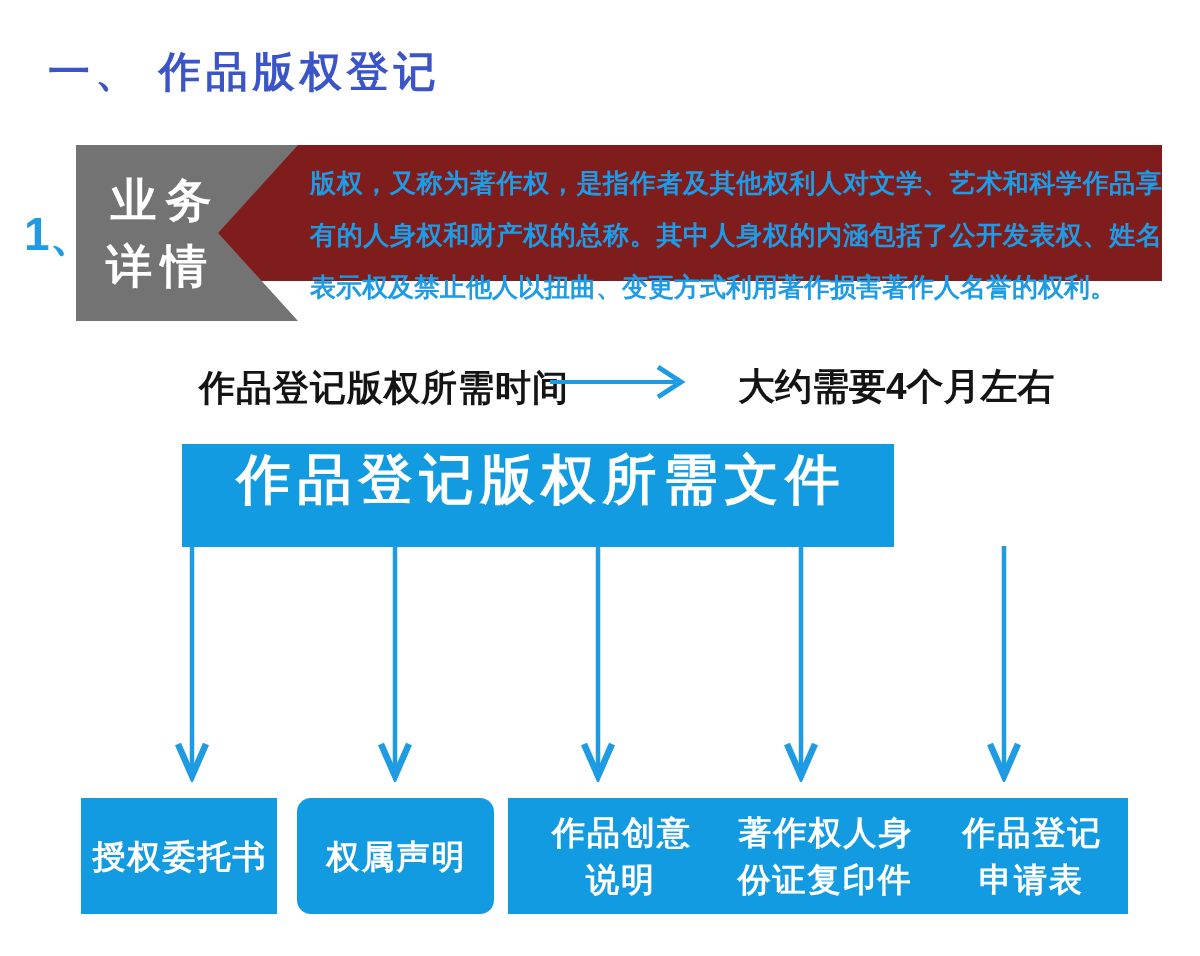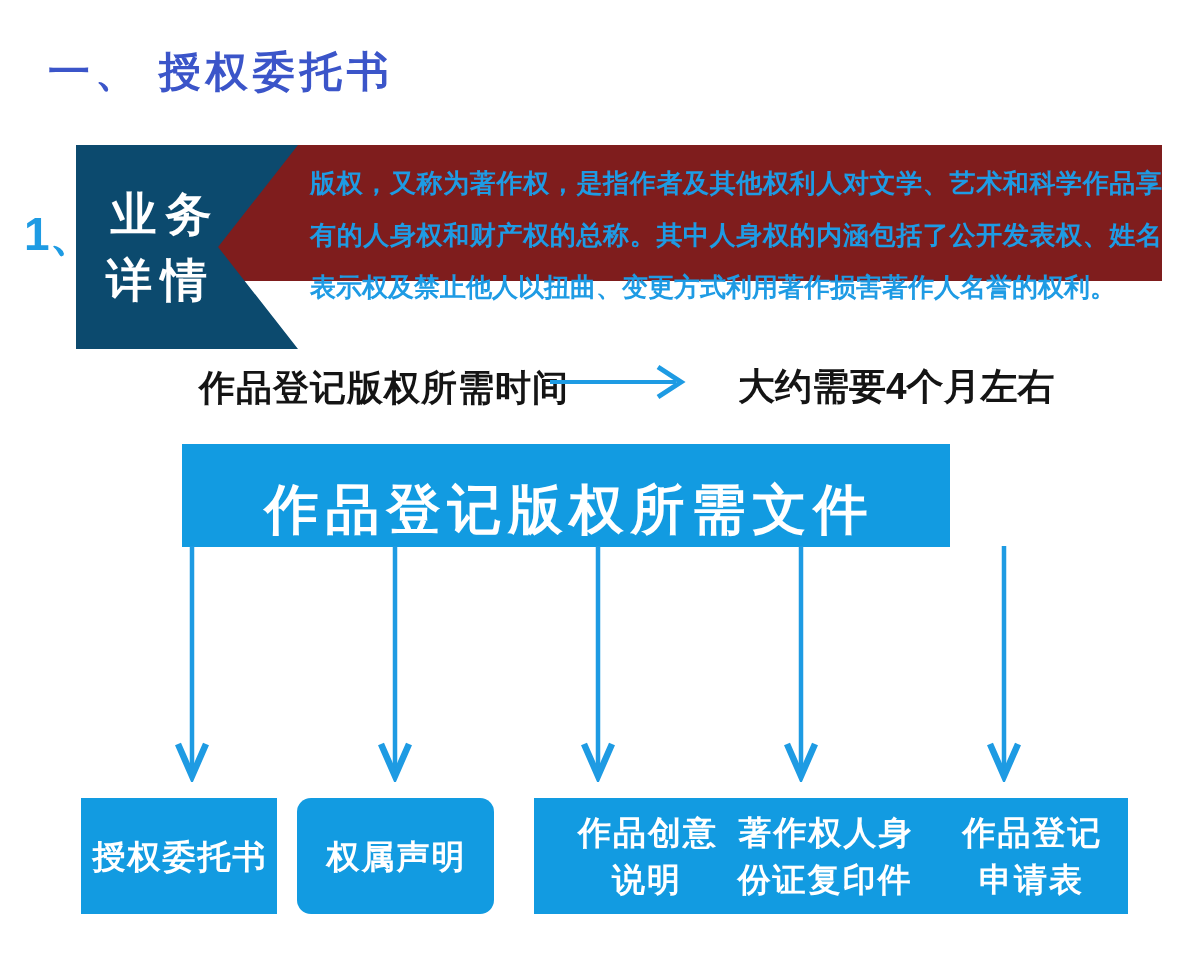--- a/index.html
+++ b/index.html
@@ -24,22 +24,22 @@
     left: 214px; top: 145px; width: 948px; height: 136px;
     background: #7f1d1d;
   }
   .detail-text {
     position: absolute; left: 96px; top: 12px; width: 852px;
     font-size: 26px; font-weight: bold; color: #1E9BE4;
     line-height: 52px; text-align: justify;
   }
 
   .detail-tab {
-    left: 76px; top: 145px; width: 222px; height: 204px;
-    background: #0c4a6e;
+    left: 76px; top: 145px; width: 222px; height: 176px;
+    background: #737373;
     clip-path: polygon(0 0, 100% 0, 64% 50%, 100% 100%, 0 100%);
     display: flex; align-items: center; justify-content: center;
   }
   .detail-tab-label {
     font-size: 46px; font-weight: bold; color: #ffffff;
     line-height: 66px; letter-spacing: 9px; text-indent: 9px;
     white-space: pre-line; text-align: center;
     transform: translateX(-26px);
   }
 
@@ -49,47 +49,47 @@
     letter-spacing: 1px; white-space: nowrap;
   }
   .duration-arrow { left: 548px; top: 364px; }
   .duration-value {
     left: 738px; top: 362px;
     font-size: 37px; font-weight: bold; color: #141414;
     letter-spacing: 0px; white-space: nowrap;
   }
 
   .docs-header {
-    left: 182px; top: 444px; width: 768px; height: 103px;
+    left: 182px; top: 444px; width: 712px; height: 103px;
     background: #129BE1;
-    display: flex; align-items: flex-end; justify-content: center;
+    display: flex; align-items: flex-start; justify-content: center;
     font-size: 54px; font-weight: bold; color: #ffffff;
     letter-spacing: 7px; text-indent: 7px;
   }
 
   .down-arrow { top: 546px; width: 40px; height: 236px; }
 
   .doc-box {
     top: 798px; height: 116px;
     background: #129BE1;
     display: flex; align-items: center; justify-content: center;
     font-size: 33px; font-weight: bold; color: #ffffff;
     letter-spacing: 2px; text-indent: 2px;
     line-height: 47px; text-align: center; white-space: pre-line;
   }
   .doc-box-1 { left: 81px;  width: 196px; }
   .doc-box-2 { left: 297px; width: 197px; border-radius: 14px; }
-  .doc-box-3 { left: 534px; width: 226px; }
+  .doc-box-3 { left: 508px; width: 226px; }
   .doc-box-4 { left: 717px; width: 216px; }
   .doc-box-5 { left: 927px; width: 201px; padding-left: 8px; }
 </style>
 </head>
 <body>
 
-<div class="abs section-title">一、 授权委托书</div>
+<div class="abs section-title">一、 作品版权登记</div>
 
 <div class="abs item-number">1、</div>
 
 <div class="abs detail-panel">
   <div class="detail-text">版权，又称为著作权，是指作者及其他权利人对文学、艺术和科学作品享有的人身权和财产权的总称。其中人身权的内涵包括了公开发表权、姓名表示权及禁止他人以扭曲、变更方式利用著作损害著作人名誉的权利。</div>
 </div>
 
 <div class="abs detail-tab">
   <div class="detail-tab-label">业务
 详情</div>

